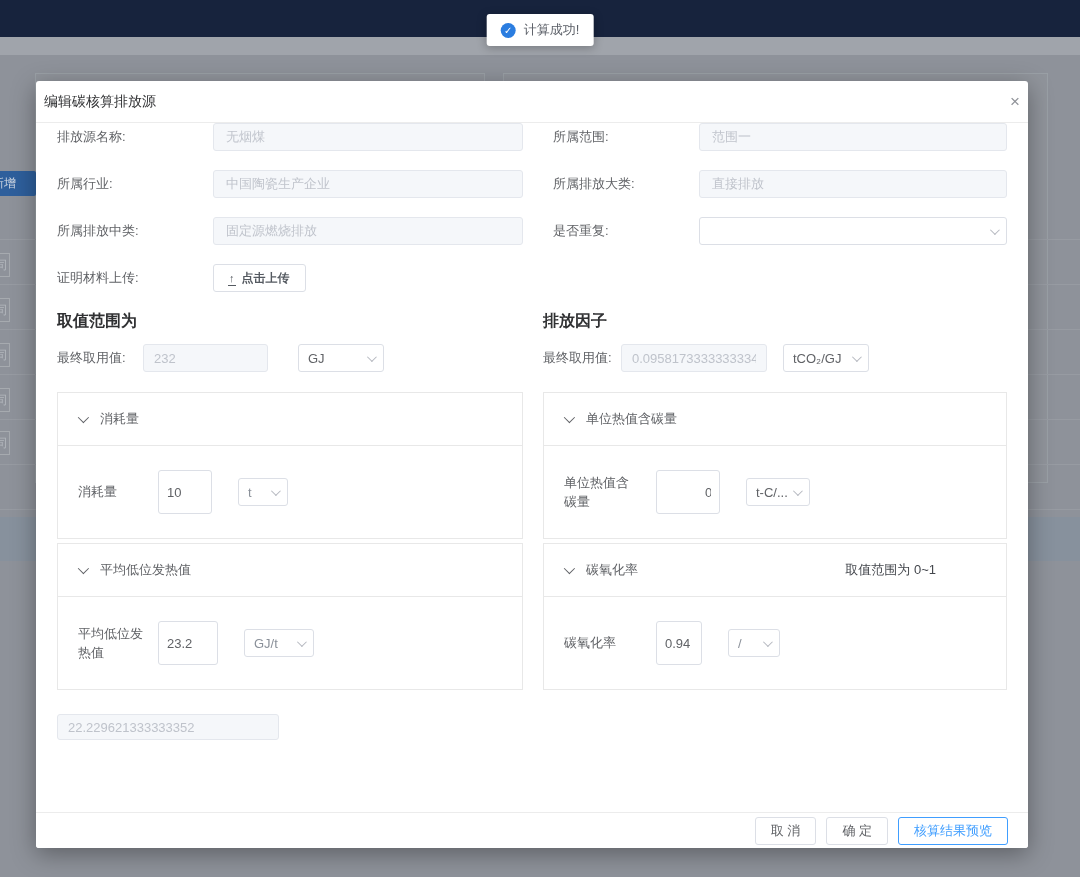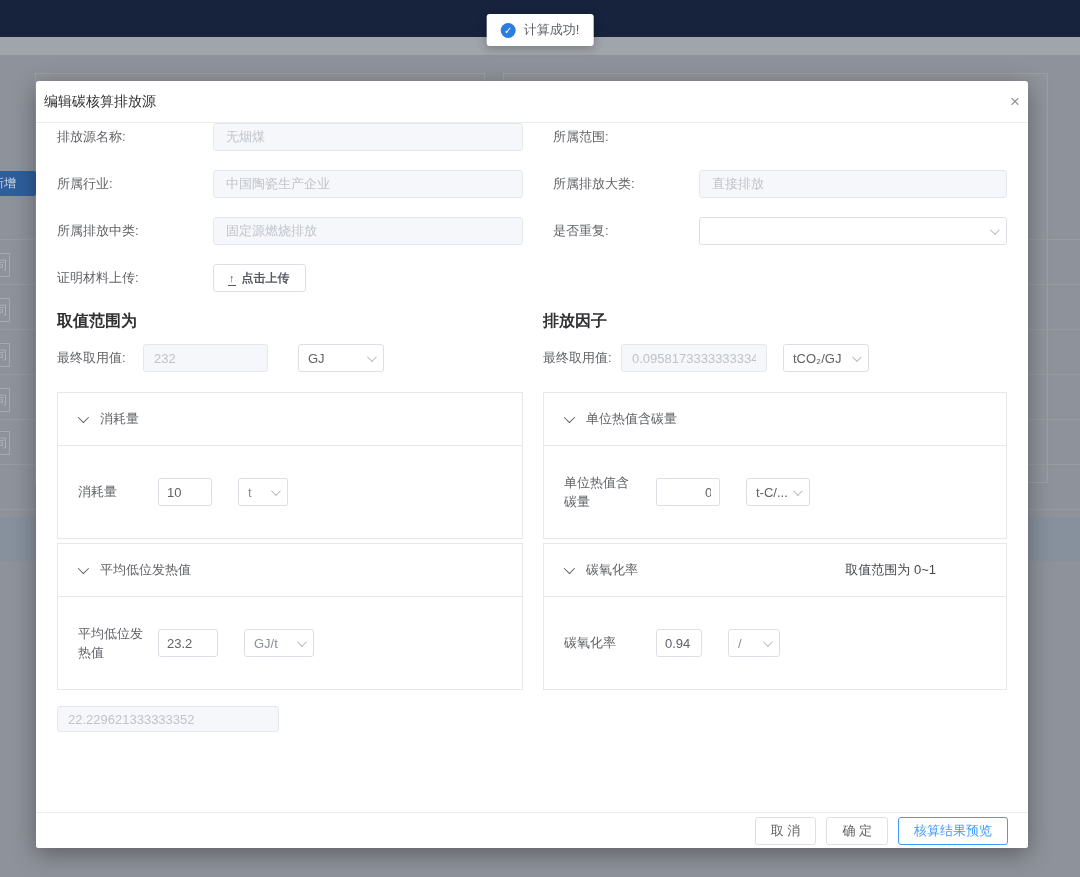--- a/index.html
+++ b/index.html
@@ -67,27 +67,27 @@
   .fin-l .fin-input { width:125px; } .fin-r .fin-input { width:146px; }
   .fin-l .sel { width:86px; margin-left:30px; } .fin-r .sel { width:86px; margin-left:16px; }
 
   .panel { border:1px solid #e8e8e8; margin-top:20px; }
   .panel + .panel { margin-top:4px; }
   .p-head { height:53px; display:flex; align-items:center; gap:14px; padding:0 20px;
     border-bottom:1px solid #e8e8e8; font-size:13px; color:#606266; cursor:pointer; background:#fff; }
   .p-note { margin-left:auto; margin-right:50px; font-size:13px; color:#44474d; }
   .p-body { height:92px; display:flex; align-items:center; padding:0 20px; }
   .p-label { width:80px; font-size:13px; color:#606266; line-height:1.5; }
-  .num-input { height:28px; border:1px solid #dcdfe6; border-radius:3px; background:#fff;
+  .num-input { height:44px; border:1px solid #dcdfe6; border-radius:3px; background:#fff;
     color:#606266; font-size:13px; padding:0 8px; }
   .p-body .sel { margin-left:26px; }
   .muted { color:#8a9099; }
 
   .emis-title { font-size:16px; font-weight:700; color:#303133; margin-top:12px; }
-  .emis-input { margin-top:16px; width:222px; height:26px; border:1px solid #e4e7ed; border-radius:3px;
+  .emis-input { margin-top:24px; width:222px; height:26px; border:1px solid #e4e7ed; border-radius:3px;
     background:#f5f7fa; color:#bfc3cb; font-size:13px; padding:0 10px; }
 
   .m-footer { position:absolute; left:0; right:0; bottom:0; height:36px; border-top:1px solid #ececec;
     display:flex; align-items:center; justify-content:flex-end; gap:10px; padding:0 20px; background:#fff;
     border-radius:0 0 3px 3px; }
   .btn { height:28px; padding:0 15px; border:1px solid #dcdfe6; border-radius:3px; background:#fff;
     font-size:13px; color:#606266; cursor:pointer; display:flex; align-items:center; }
   .btn.primary-plain { border-color:#409eff; color:#409eff; }
   input:disabled { -webkit-text-fill-color:inherit; }
 </style>
@@ -125,20 +125,21 @@
   <div class="modal">
     <div class="m-head">
       <span class="m-title">编辑碳核算排放源</span>
       <span class="m-close">×</span>
     </div>
 
     <div class="fr">
       <span class="flabel">排放源名称:</span>
       <input class="fbox w-l" disabled="" value="无烟煤" style="">
       <span class="flabel r2">所属范围:</span>
+      <input class="fbox w-r" disabled="" value="范围一" style="">
     </div>
     <div class="fr">
       <span class="flabel">所属行业:</span>
       <input class="fbox w-l" disabled="" value="中国陶瓷生产企业" style="">
       <span class="flabel r2">所属排放大类:</span>
       <input class="fbox w-r" disabled="" value="直接排放" style="">
     </div>
     <div class="fr">
       <span class="flabel">所属排放中类:</span>
       <input class="fbox w-l" disabled="" value="固定源燃烧排放" style="">

